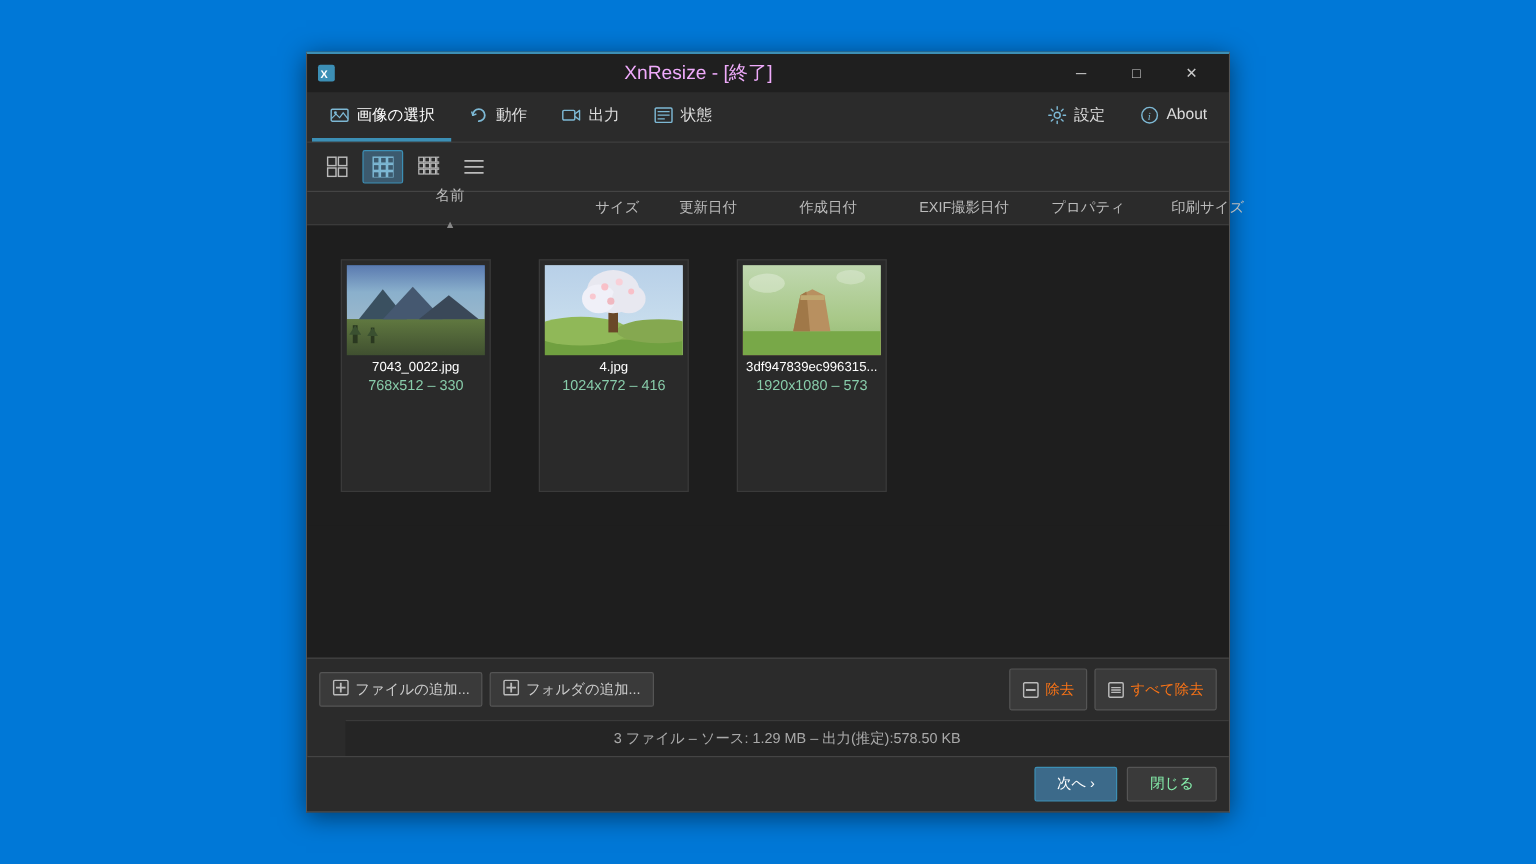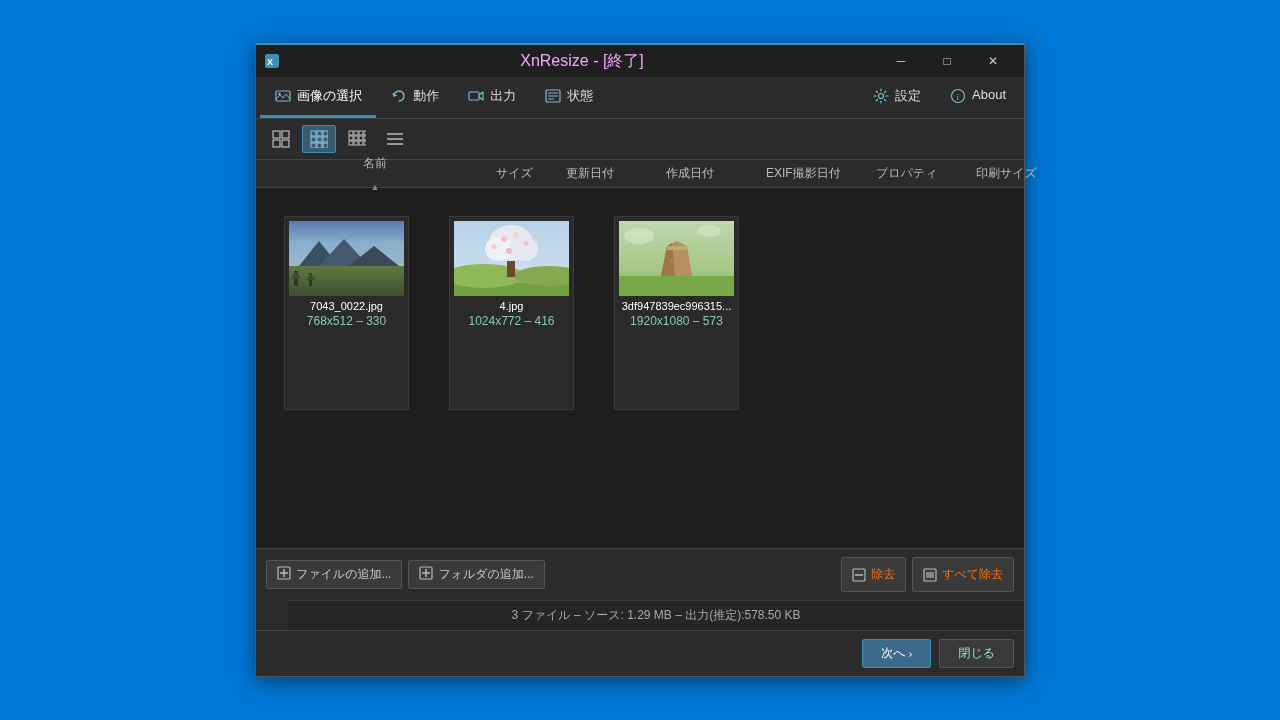--- a/index.html
+++ b/index.html
@@ -268,21 +268,20 @@
       border-radius: 2px;
       color: #86efac;
       padding: 5px 18px;
       cursor: pointer;
       font-size: 12px;
     }
     .footer-btn.primary {
       background: #3c6a8a;
       border-color: #3c8fb5;
       color: #fff;
-      font-family: Liberation Serif, serif;
     }
   </style>
 </head>
 <body>
 
 <div class="window">
 
   <div class="title-bar">
     <div class="title-bar-icon">
       <svg viewBox="0 0 16 16" fill="none" xmlns="http://www.w3.org/2000/svg">

